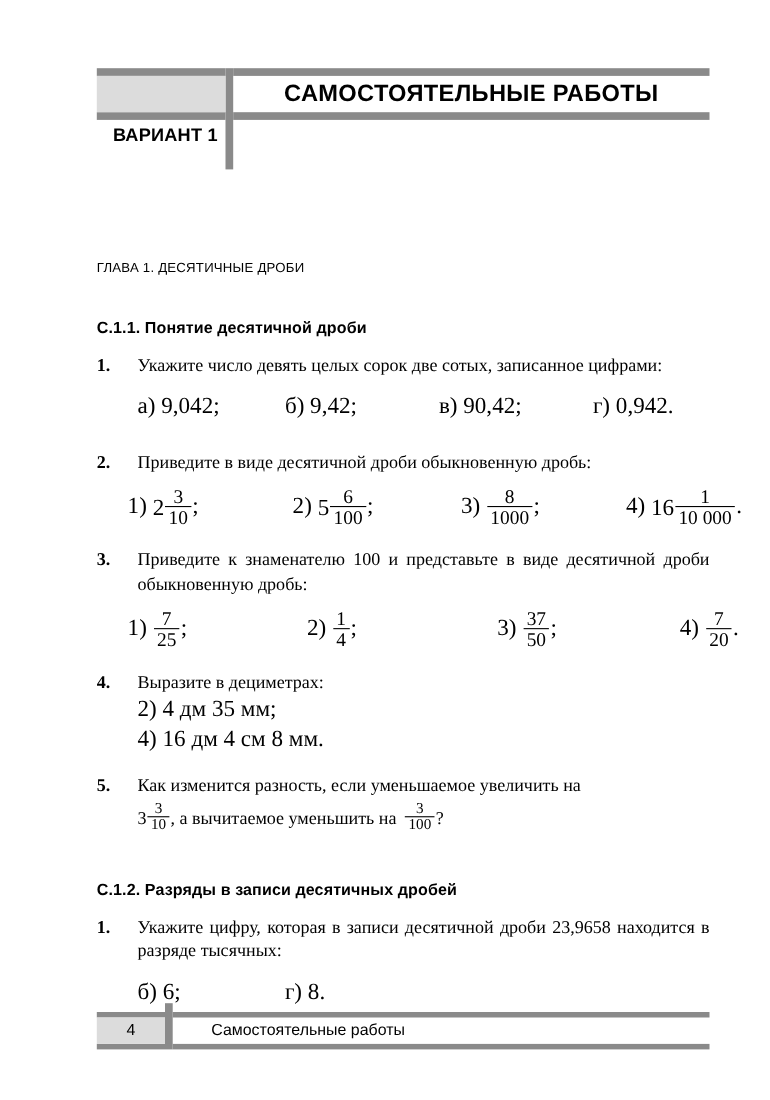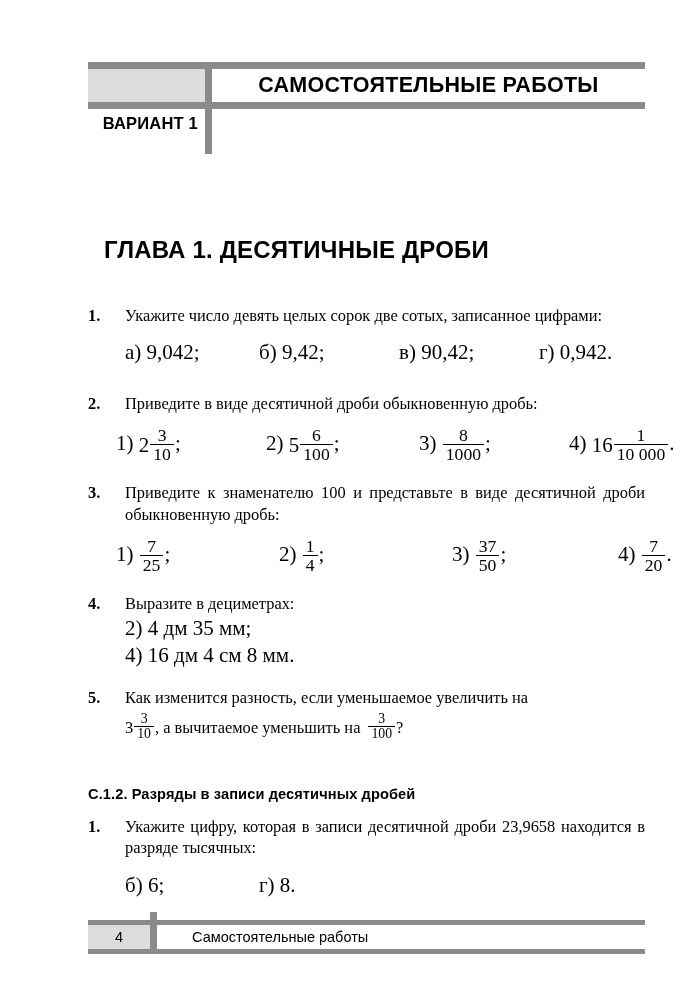--- a/index.html
+++ b/index.html
@@ -88,24 +88,24 @@
   
   .content {
     position: absolute;
     left: 88px;
     top: 236px;
     width: 557px;
   }
 
   .chapter-title {
     font-family: "Liberation Sans", "DejaVu Sans", sans-serif;
-    font-weight: bold;
-    font-size: 24px;
+    font-weight: normal;
+    font-size: 12px;
     letter-spacing: 0.2px;
-    margin: 0 0 41px 16px;
+    margin: 0 0 41px 0;
     white-space: nowrap;
   }
 
   .section-title {
     font-family: "Liberation Sans", "DejaVu Sans", sans-serif;
     font-weight: bold;
     font-size: 14.6px;
     letter-spacing: 0.1px;
     margin: 0 0 14px 0;
     white-space: nowrap;
@@ -261,20 +261,21 @@
     <div class="hdr-vrule"></div>
     <div class="hdr-grey-box"></div>
     <div class="hdr-title">САМОСТОЯТЕЛЬНЫЕ РАБОТЫ</div>
     <div class="hdr-variant">ВАРИАНТ 1</div>
   </div>
 
   <div class="content">
 
     <div class="chapter-title">ГЛАВА 1. ДЕСЯТИЧНЫЕ ДРОБИ</div>
 
+    <div class="section-title">С.1.1. Понятие десятичной дроби</div>
 
     <div class="ex">
       <span class="ex-num">1.</span>
       <div class="ex-text">Укажите число девять целых сорок две сотых, записанное цифрами:</div>
     </div>
     <div class="spacer-sm"></div>
     <div class="opts letters">
       <span class="opt">а) 9,042;</span>
       <span class="opt">б) 9,42;</span>
       <span class="opt">в) 90,42;</span>

